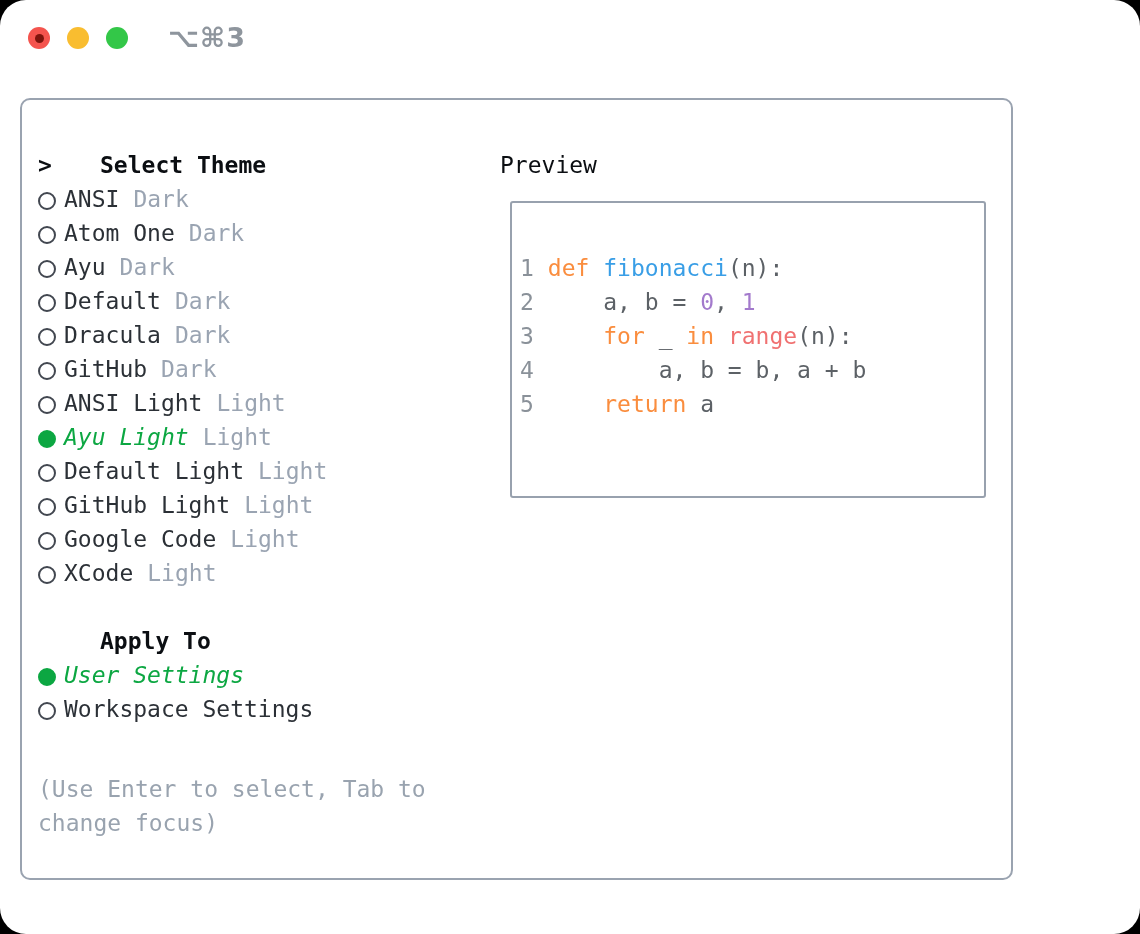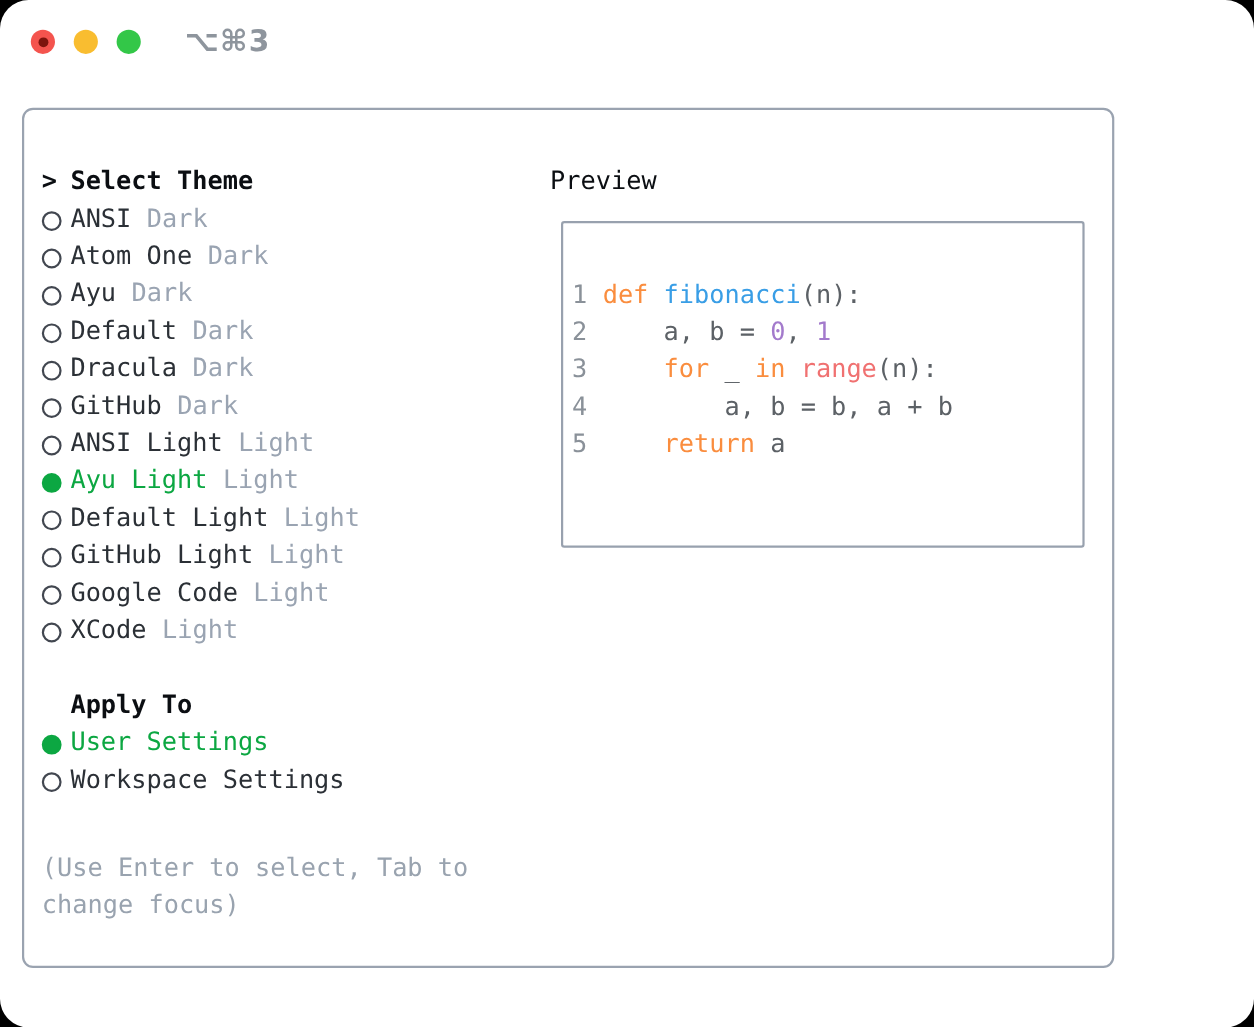--- a/index.html
+++ b/index.html
@@ -38,23 +38,23 @@
   .row { white-space:pre; height:34px; }
   .marker { display:inline-block; width:26px; height:34px; vertical-align:top; position:relative; }
   .marker.cursor { font-weight:bold; color:var(--color-header-text); }
   .marker.circle::after {
     content:""; position:absolute; left:0px; top:10px; width:14px; height:14px;
     border:2px solid var(--color-circle-stroke); border-radius:50%;
   }
   .marker.circle.selected::after {
     background:var(--color-ui-selected-green); border-color:var(--color-ui-selected-green);
   }
-  .hdr { font-weight:bold; color:var(--color-header-text); }
+  .hdr { font-weight:bold; color:var(--color-header-text);margin-left:36px; }
   .name { color:var(--color-item-text); }
-  .name.sel { color:var(--color-ui-selected-green); }
+  .name.sel { color:var(--color-ui-selected-green);font-style:italic; }
   .variant { color:var(--color-variant-muted); margin-left:14px;text-align:center; }
   .apply-block { margin-top:34px; }
   .hint { margin-top:46px; color:var(--color-hint-text); width:428px; }
 
   
   .preview-header { position:absolute; left:478px; top:48px; font-size:23px; line-height:34px;
     font-weight:normal; color:var(--color-header-text); }
   .preview-box {
     position:absolute; left:488px; top:101px; width:476px; height:297px;
     border:2px solid var(--color-preview-border); border-radius:3px;

